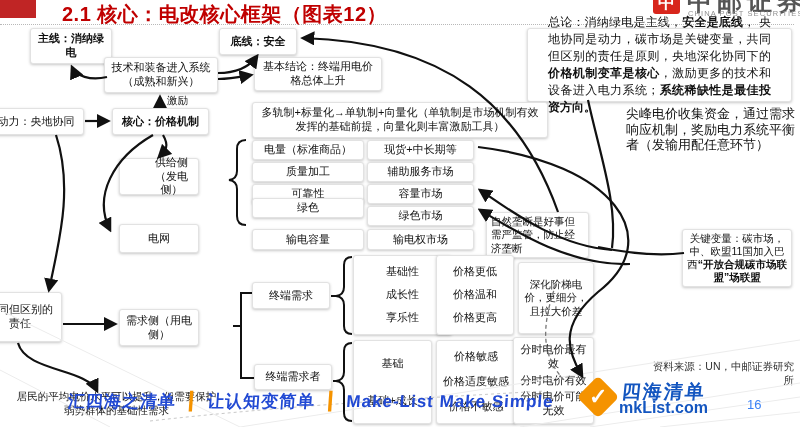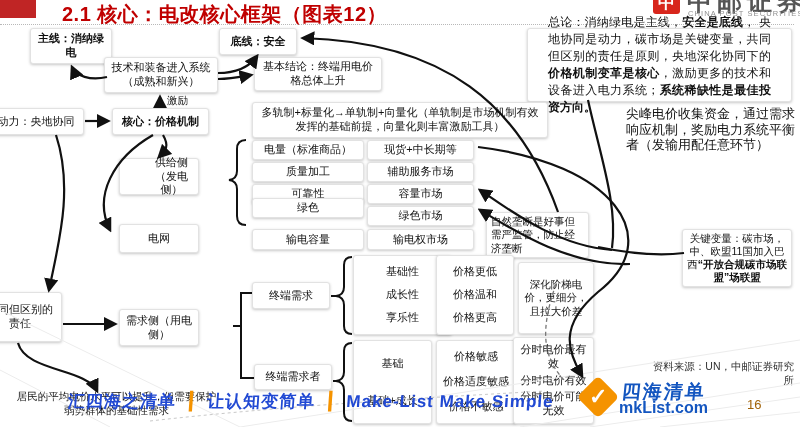--- a/index.html
+++ b/index.html
@@ -20,21 +20,21 @@
       text-align:center;font-size:11px;line-height:1.25;padding:2px 4px;box-sizing:border-box;z-index:2;}
   .bold{font-weight:bold;}
   .left-align{text-align:left;}
   .group{flex-direction:column;justify-content:space-around;padding:4px 2px;}
   .group > div{width:100%;}
   .summary{font-size:12px;line-height:1.42;text-align:justify;padding:4px 20px;}
   .note-text{position:absolute;font-size:13px;line-height:1.2;z-index:2;}
   .small{font-size:10.5px;}
   
   .source{left:652px;top:360px;width:142px;font-size:10.5px;color:#333;text-align:right;z-index:2;}
-  .pagenum{left:747px;top:397px;font-size:13px;color:#a16207;z-index:6;}
+  .pagenum{left:747px;top:397px;font-size:13px;color:#3b82f6;z-index:6;}
   .watermark{left:68px;top:390px;font-size:17px;font-weight:bold;color:#2149d3;white-space:nowrap;
              z-index:6;letter-spacing:1px;transform:skewX(-4deg);}
   .watermark .sep{color:#f59300;font-weight:bold;padding:0 10px;}
   .brand-icon{left:583px;top:382px;width:30px;height:30px;background:#f59300;border-radius:5px;
               transform:rotate(45deg);z-index:6;display:flex;align-items:center;justify-content:center;}
   .brand-icon span{transform:rotate(-45deg);color:#fff;font-size:22px;font-weight:bold;line-height:1;}
   .brand-cn{left:622px;top:379px;font-size:19px;font-weight:bold;color:#1456c0;z-index:6;
             transform:skewX(-6deg);letter-spacing:2px;}
   .brand-site{left:619px;top:399px;font-size:16px;font-weight:bold;color:#1456c0;z-index:6;}
   svg.layer{position:absolute;left:0;top:0;z-index:3;pointer-events:none;}

